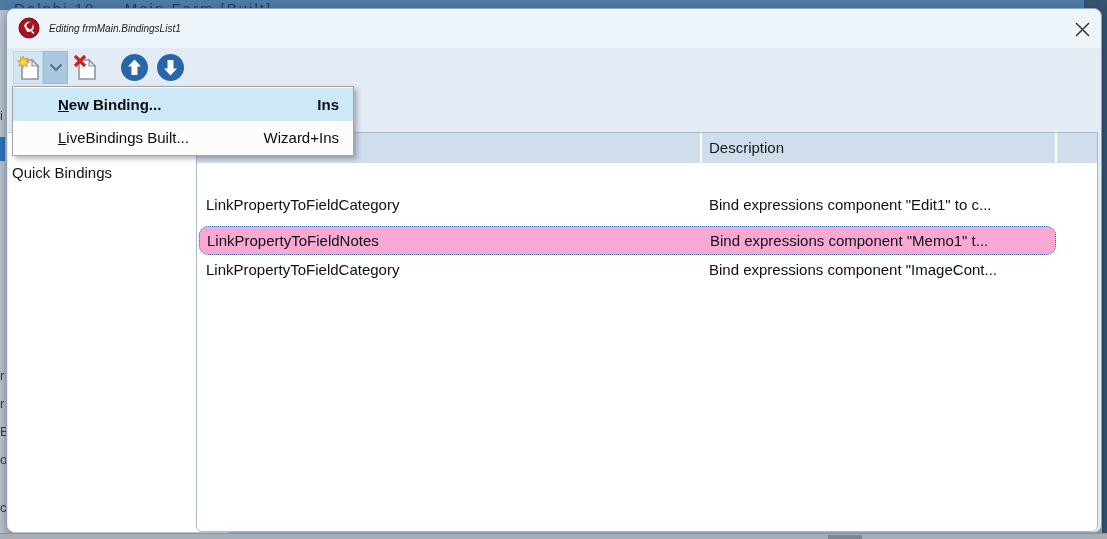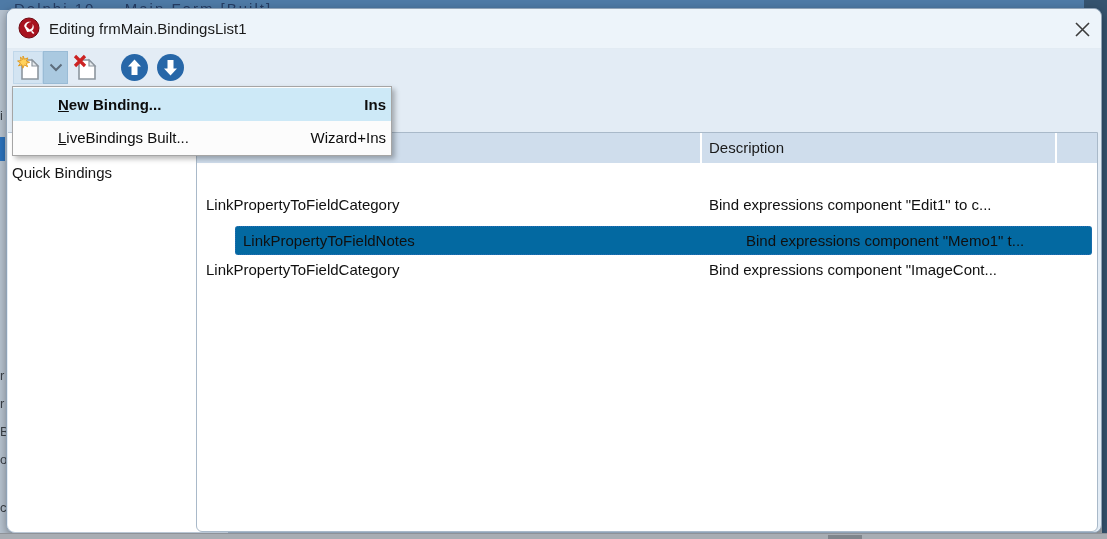--- a/index.html
+++ b/index.html
@@ -20,21 +20,21 @@
   .bg-bottom { left:0; top:533px; width:1107px; height:6px; background:#a8adb3;
     border-top:1px solid #8e9298; z-index:3; }
   .bg-bottom-frag { position:absolute; left:828px; top:1px; width:34px; height:4px; background:#7f858b; }
 
   
   .window { left:6px; top:8px; width:1096px; height:525px; background:#e3ecf5;
     border:1px solid #8fa2b6; border-radius:8px; box-shadow:0 3px 10px rgba(0,0,0,.35); z-index:1; }
   .titlebar { left:0; top:0; width:100%; height:40px; background:#edf4fa;
     border-radius:8px 8px 0 0; border-bottom:1px solid #e2ebf3; }
   .app-icon { left:11px; top:8px; width:22px; height:22px; }
-  .title-text { left:42px; top:0; height:40px; line-height:40px; font-size:15px; color:#1b1b1b; }
+  .title-text { left:42px; top:0; height:40px; line-height:40px; font-size:10px; color:#1b1b1b;font-style:italic; }
   .close-btn { left:1058px; top:5px; width:34px; height:30px; display:flex;
     align-items:center; justify-content:center; border-radius:5px; cursor:default; }
 
   
   .toolbar { left:0; top:40px; width:100%; height:38px; }
   .tbtn { top:2px; width:30px; height:33px; display:flex; align-items:center; justify-content:center; }
   .tbtn-new { left:6px; background:#d3e4f2; border:1px solid #c0d7ea; }
   .tbtn-chev { left:36px; width:25px; background:#aac9e0; border:1px solid #9abcd6; }
   .tbtn-del { left:63px; }
   .tbtn-up { left:112px; }
@@ -47,32 +47,32 @@
 
   .listview { left:189px; top:123px; width:902px; height:400px; background:#ffffff;
     border:1px solid #a9b9c9; border-radius:0 0 6px 6px; overflow:hidden; }
   .lv-header { left:0; top:0; width:100%; height:30px; background:#cfddec; }
   .lv-div { top:0; width:2px; height:30px; background:#ffffff; }
   .lv-div1 { left:503px; } .lv-div2 { left:858px; }
   .lv-header-label { left:512px; top:0; height:14px; line-height:30px; font-size:15px; color:#1a1a1a; }
   .lv-row { left:0; width:900px; height:29px; line-height:29px; font-size:15px; color:#101010; }
   .lv-name { position:absolute; left:9px; top:0; white-space:nowrap; }
   .lv-desc { position:absolute; left:512px; top:0; white-space:nowrap; }
-  .lv-row.selected { left:2px; width:857px; background:#0369a1;
-    border:1px dotted #2a6fb5; border-radius:3px; line-height:27px;margin-left:36px; }
+  .lv-row.selected { left:2px; width:857px; background:#f9a8d4;
+    border:1px dotted #2a6fb5; border-radius:9px; line-height:27px; }
   .lv-row.selected .lv-name { left:7px; } .lv-row.selected .lv-desc { left:510px; }
 
   
-  .menu { left:12px; top:86px; width:380px; background:#fcfcfc; border:1px solid #a5a5a5;
+  .menu { left:12px; top:86px; width:342px; background:#fcfcfc; border:1px solid #a5a5a5;
     box-shadow:3px 3px 5px rgba(0,0,0,.28); z-index:5; padding:1px 0; }
   .menu-item { position:relative; height:33px; line-height:33px; font-size:15px; color:#0d0d0d;
     padding:0 14px 0 45px; }
   .menu-item.hl { background:#cde9f7; }
   .menu-item.default-item { font-weight:bold; }
-  .mi-shortcut { position:absolute; right:5px; top:0; }
+  .mi-shortcut { position:absolute; right:14px; top:0; }
 </style>
 </head>
 <body>
 
 <div id="stage">
 
   <div class="abs bg-top">
     <div class="bg-top-text">Delphi 10 — Main Form [Built]</div>
   </div>
   <div class="abs bg-corner"></div>

